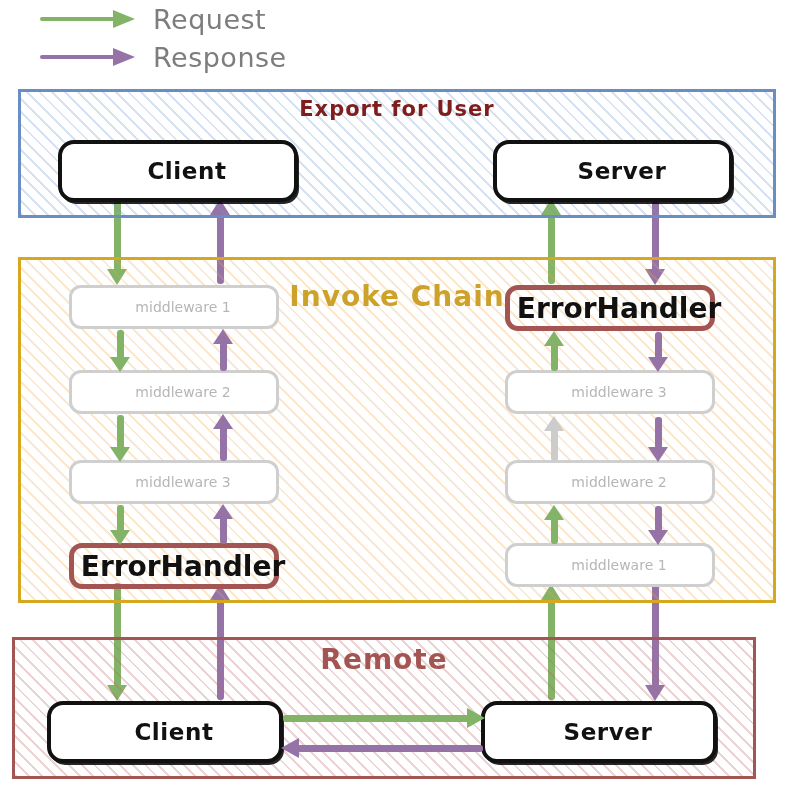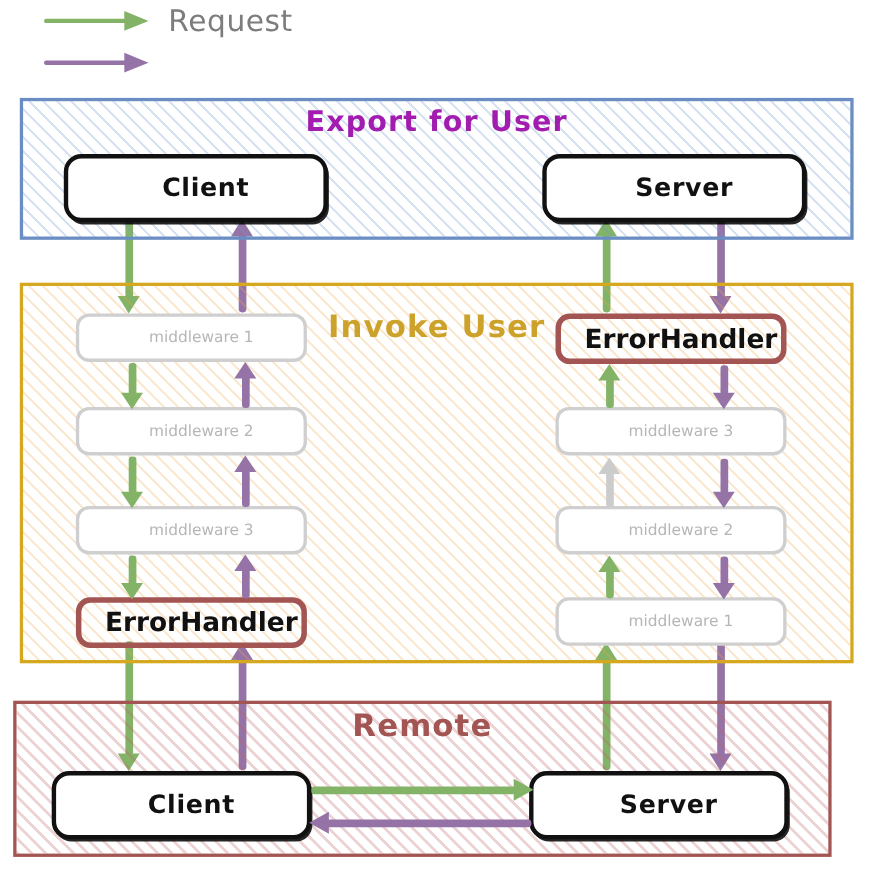--- a/index.html
+++ b/index.html
@@ -21,42 +21,42 @@
 
   
   .panel{position:absolute;box-sizing:border-box;}
   .panel .hatch{position:absolute;left:0;top:0;right:0;bottom:0;}
   .panel .ttl{position:absolute;left:0;right:0;text-align:center;
       font-weight:bold;letter-spacing:1px;line-height:1.05;}
 
   #panel-export{left:18px;top:89px;width:758px;height:129px;border:3px solid #6a8ec4;}
   #panel-export .hatch{background:repeating-linear-gradient(45deg,
       rgba(110,150,210,.28) 0 2px, rgba(255,255,255,0) 2px 9px);}
-  #panel-export .ttl{top:6px;font-size:26px;color:#a21caf;}
+  #panel-export .ttl{top:6px;font-size:21px;color:#7f1d1d;}
 
   #panel-invoke{left:18px;top:257px;width:758px;height:346px;border:3px solid #d6a81f;}
   #panel-invoke .hatch{background:repeating-linear-gradient(45deg,
       rgba(235,165,70,.26) 0 2px, rgba(255,255,255,0) 2px 9px);}
   #panel-invoke .ttl{top:22px;font-size:28px;color:#cda22b;}
 
   #panel-remote{left:12px;top:637px;width:744px;height:142px;border:3px solid #a25552;}
   #panel-remote .hatch{background:repeating-linear-gradient(45deg,
       rgba(190,100,100,.28) 0 2px, rgba(255,255,255,0) 2px 9px);}
   #panel-remote .ttl{top:5px;font-size:28px;color:#a25552;}
 
   
   .node{position:absolute;box-sizing:border-box;display:flex;
         align-items:center;justify-content:center;text-align:center;padding-left:18px;}
   .node.solid{background:#ffffff;border:4px solid #111111;border-radius:16px;
         font-size:23px;font-weight:bold;color:#111111;letter-spacing:.6px;
         box-shadow:2px 3px 0 -1px rgba(0,0,0,.85);}
   .node.mw{background:#ffffff;border:3px solid #cfcfcf;border-radius:12px;
         font-size:14px;color:#b6b6b6;}
   .node.err{background:transparent;border:5px solid #a25552;border-radius:13px;
-        font-size:24px;font-weight:bold;color:#111111;}
+        font-size:28px;font-weight:bold;color:#111111;}
 
   
   .arrow{position:absolute;}
   .arrow .shaft{position:absolute;border-radius:3px;}
   .arrow .tip{position:absolute;width:0;height:0;}
   .v .shaft{width:7px;left:0;}
   .v .tip{left:-7px;border-left:10px solid transparent;border-right:10px solid transparent;}
   .v.down .tip{top:auto;bottom:-1px;}
   .v.up .tip{top:-1px;}
   .h .shaft{height:7px;top:0;}
@@ -73,20 +73,21 @@
         <span class="bar" style="background:#82b366"></span>
         <span class="head" style="border-left:22px solid #82b366"></span>
       </span>
       <span class="legend-label">Request</span>
     </div>
     <div class="legend-row r2">
       <span class="legend-line">
         <span class="bar" style="background:#9673a6"></span>
         <span class="head" style="border-left:22px solid #9673a6"></span>
       </span>
+      <span class="legend-label">Response</span>
     </div>
   </div>
 
   <div class="arrow v down" style="left:114px;top:198px;width:7px;height:86px;">
     <span class="shaft" style="top:0;height:74px;background:#82b366;"></span>
     <span class="tip" style="border-top:16px solid #82b366;"></span>
   </div>
 
   <div class="arrow v up" style="left:217px;top:200px;width:7px;height:84px;">
     <span class="shaft" style="top:12px;height:72px;background:#9673a6;"></span>
@@ -129,21 +130,21 @@
     <div class="node solid" style="left:37px;top:48px;width:240px;height:62px;">
       <span>Client</span>
     </div>
     <div class="node solid" style="left:472px;top:48px;width:240px;height:62px;">
       <span>Server</span>
     </div>
   </div>
 
   <div class="panel" id="panel-invoke">
     <div class="hatch"></div>
-    <div class="ttl">Invoke User</div>
+    <div class="ttl">Invoke Chain</div>
 
     <div class="node mw" style="left:48px;top:25px;width:210px;height:44px;">
       <span>middleware 1</span>
     </div>
     <div class="node mw" style="left:48px;top:110px;width:210px;height:44px;">
       <span>middleware 2</span>
     </div>
     <div class="node mw" style="left:48px;top:200px;width:210px;height:44px;">
       <span>middleware 3</span>
     </div>

